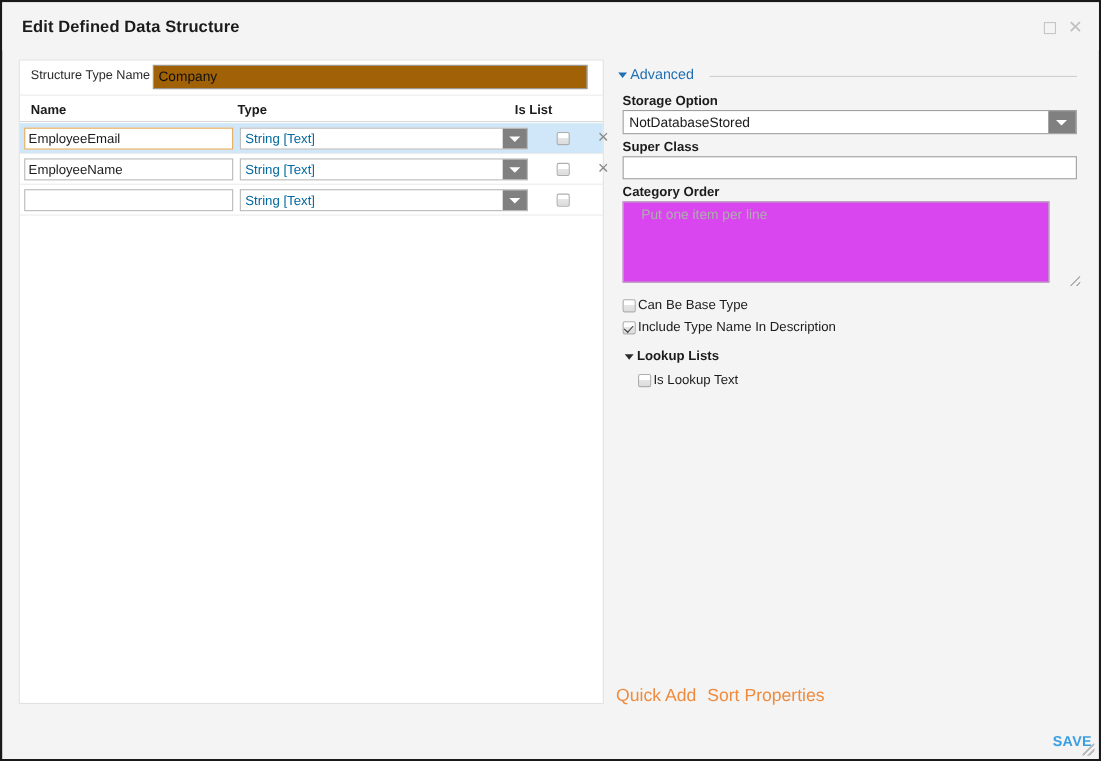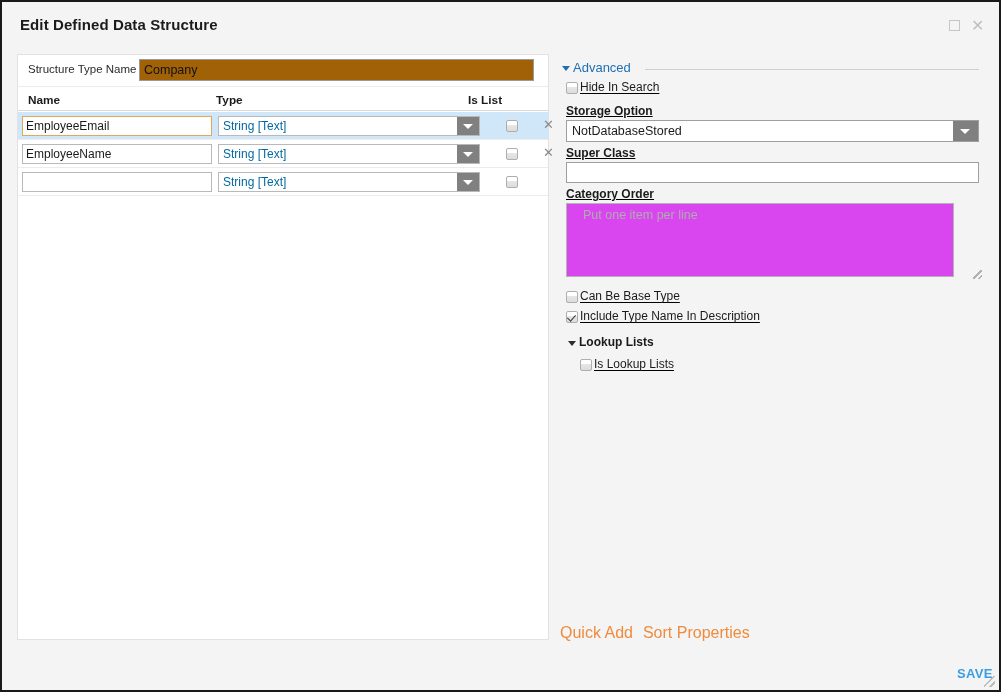--- a/index.html
+++ b/index.html
@@ -131,21 +131,21 @@
   }
   .islist-cb { position: absolute; left: 488px; top: 8px; }
   .row-remove {
     position: absolute; left: 525px; top: 6px;
     font-size: 13px; color: #8a8a8a; line-height: 14px;
   }
 
   
   #right-panel {
     position: absolute; left: 558px; top: 58px;
-    width: 425px; height: 580px; text-decoration: underline;
+    width: 425px; height: 580px;
   }
   #advanced-header { position: relative; height: 20px; }
   #advanced-tri {
     position: absolute; left: 2px; top: 6px;
     width: 0; height: 0;
     border-left: 4.5px solid transparent;
     border-right: 4.5px solid transparent;
     border-top: 5.5px solid #1f6fb2;
   }
   #advanced-label {
@@ -325,23 +325,20 @@
   </div>
 
   <div id="right-panel">
 
     <div id="advanced-header">
       <span id="advanced-tri"></span>
       <span id="advanced-label">Advanced</span>
       <span id="advanced-rule"></span>
     </div>
 
-    <div class="chk-line" style="margin-left:6px;">
-      <span class="cb3d"></span><span class="lbl">Hide In Search</span>
-    </div>
 
     <div class="field-label">Storage Option</div>
     <div class="rp-select">
       <span class="val">NotDatabaseStored</span>
       <span class="arrowbox">
           <i></i>
         </span>
     </div>
 
     <div class="field-label">Super Class</div>
@@ -360,21 +357,21 @@
     <div class="chk-line" style="margin-left:6px;">
       <span class="cb3d checked"></span><span class="lbl">Include Type Name In Description</span>
     </div>
 
     <div id="lookup-group">
       <div id="lookup-header">
         <span id="lookup-tri"></span>
         <span id="lookup-label">Lookup Lists</span>
       </div>
       <div id="lookup-child" class="chk-line">
-        <span class="cb3d"></span><span class="lbl">Is Lookup Lists</span>
+        <span class="cb3d"></span><span class="lbl">Is Lookup Text</span>
       </div>
     </div>
 
   </div>
 
   <div id="bottom-links">
     <a href="#">Quick Add</a><a href="#">Sort Properties</a>
   </div>
 
   <div id="save-button">SAVE</div>

